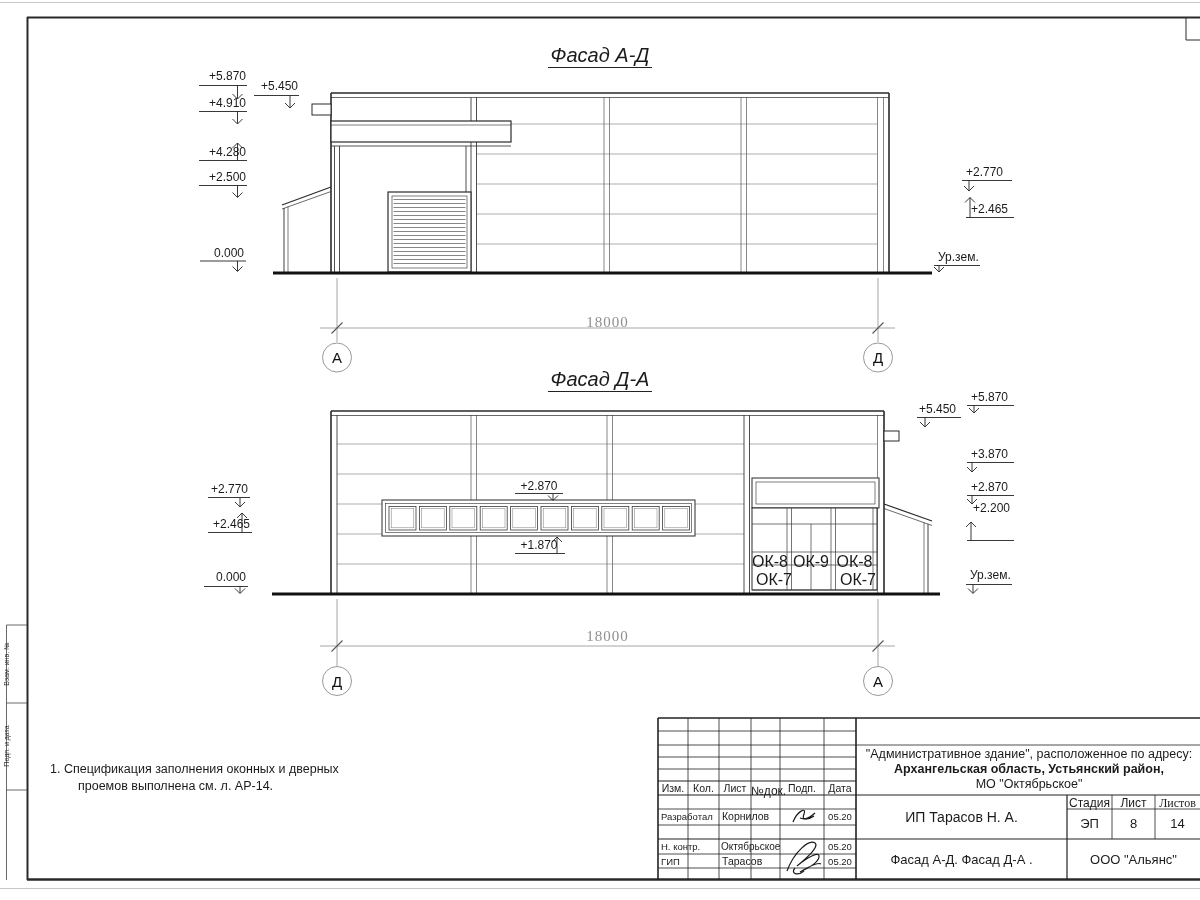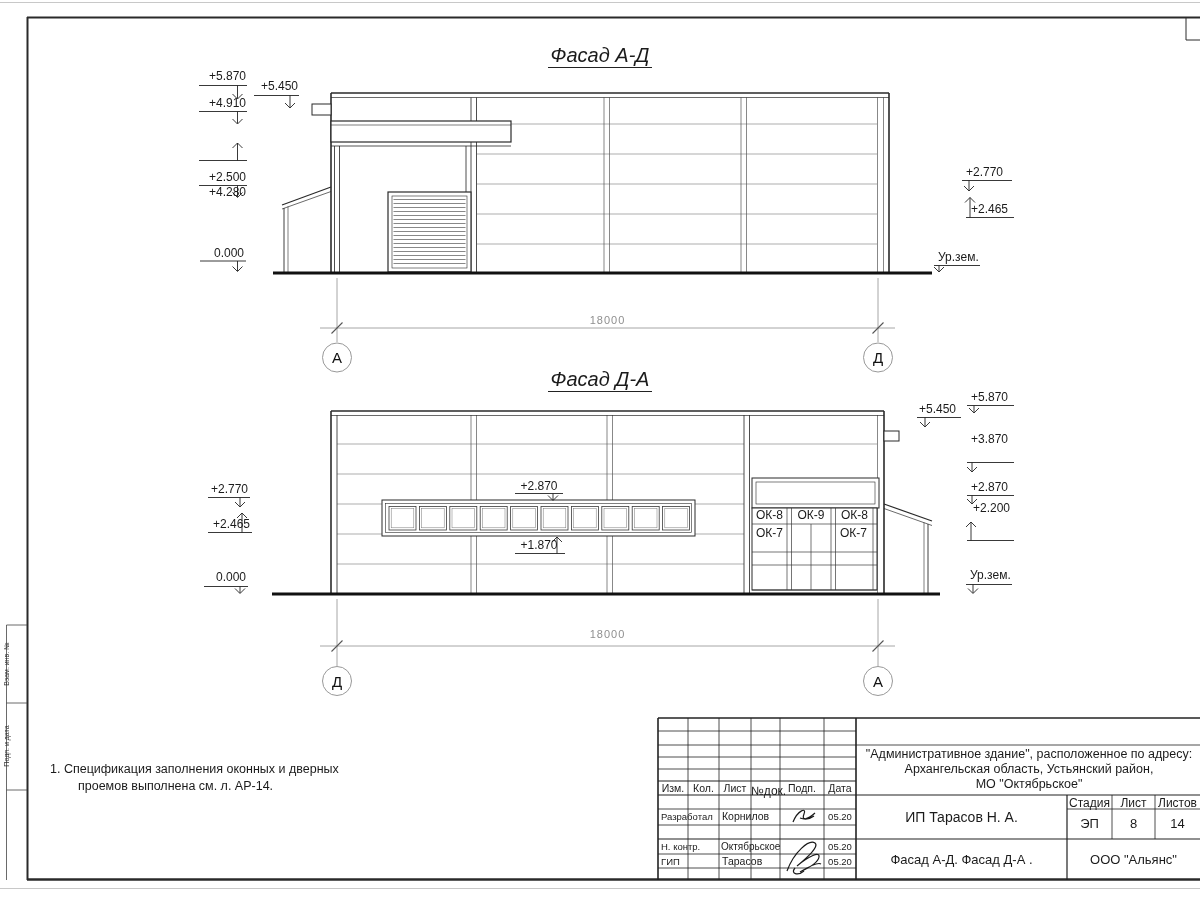--- a/index.html
+++ b/index.html
@@ -1,28 +1,28 @@
 <!DOCTYPE html>
 <html><head>
 <meta charset="utf-8">
 <style>
   html,body{margin:0;padding:0;background:#fff;}
   .sheet{position:relative;width:1200px;height:900px;background:#fff;overflow:hidden;
          font-family:"Liberation Sans", sans-serif;color:#1b1b1b;}
   .sheet svg{position:absolute;left:0;top:0;}
   .lbl{position:absolute;font-size:12px;line-height:1.1;white-space:nowrap;color:#1b1b1b;}
   .r{text-align:right;} .c{text-align:center;}
-  .dim{color:#8f8f8f;font-size:11px;letter-spacing:1px;}
+  .dim{color:#8f8f8f;font-size:15px;letter-spacing:1px;font-family:Liberation Serif, serif;}
   .ftitle{font-size:20px;font-style:italic;}
   .ftitle span{display:inline-block;border-bottom:1.2px solid #222;padding:0 3px 1px 3px;}
   .axis{font-size:15px;color:#111;}
   .tb{font-size:12.5px;}
   .strip{position:absolute;transform:rotate(-90deg);font-size:7px;text-align:center;
          width:70px;height:12px;color:#333;}
-  .ok{font-size:12px;}
+  .ok{font-size:16px;margin-top:44px;}
 </style>
 </head>
 <body>
 
 <div class="sheet">
 
 <svg width="1200" height="900" viewBox="0 0 1200 900">
 
   <g stroke="#c8c8c8" stroke-width="1">
     <path d="M0,2.5 H1200 M0,888.5 H1200"></path>
@@ -227,75 +227,75 @@
 </svg>
 
 <div class="strip" style="left:-26px;top:658px;">Взам. инв. №</div>
 <div class="strip" style="left:-26px;top:740px;">Подп. и дата</div>
 <div class="strip" style="left:-26px;top:829px;"></div>
 
 <div class="lbl ftitle c" style="left:500px;top:44px;width:200px;"><span>Фасад А-Д</span></div>
 <div class="lbl r" style="left:196px;top:70px;width:50px;">+5.870</div>
 <div class="lbl r" style="left:252px;top:80px;width:46px;">+5.450</div>
 <div class="lbl r" style="left:196px;top:97px;width:50px;">+4.910</div>
-<div class="lbl r" style="left:196px;top:146px;width:50px;margin-top:40px;">+4.280</div>
+<div class="lbl r" style="left:196px;top:146px;width:50px;">+4.280</div>
 <div class="lbl r" style="left:196px;top:171px;width:50px;">+2.500</div>
 <div class="lbl r" style="left:198px;top:247px;width:46px;">0.000</div>
 <div class="lbl" style="left:966px;top:166px;">+2.770</div>
 <div class="lbl" style="left:971px;top:203px;">+2.465</div>
 <div class="lbl" style="left:938px;top:251px;">Ур.зем.</div>
 <div class="lbl dim c" style="left:570px;top:314px;width:75px;">18000</div>
 <div class="lbl axis c" style="left:323px;top:350px;width:28px;">А</div>
 <div class="lbl axis c" style="left:864px;top:350px;width:28px;">Д</div>
 
 <div class="lbl ftitle c" style="left:500px;top:368px;width:200px;"><span>Фасад Д-А</span></div>
 <div class="lbl r" style="left:200px;top:483px;width:48px;">+2.770</div>
 <div class="lbl r" style="left:202px;top:518px;width:48px;">+2.465</div>
 <div class="lbl r" style="left:200px;top:571px;width:46px;">0.000</div>
 <div class="lbl c" style="left:515px;top:480px;width:48px;">+2.870</div>
 <div class="lbl c" style="left:515px;top:539px;width:48px;">+1.870</div>
 <div class="lbl" style="left:971px;top:391px;">+5.870</div>
 <div class="lbl" style="left:919px;top:403px;">+5.450</div>
-<div class="lbl" style="left:971px;top:433px;">+3.870</div>
+<div class="lbl" style="left:971px;top:448px;">+3.870</div>
 <div class="lbl" style="left:971px;top:481px;">+2.870</div>
 <div class="lbl" style="left:973px;top:502px;">+2.200</div>
 <div class="lbl" style="left:970px;top:569px;">Ур.зем.</div>
 <div class="lbl ok c" style="left:752px;top:509px;width:35px;">ОК-8</div>
 <div class="lbl ok c" style="left:793px;top:509px;width:36px;">ОК-9</div>
 <div class="lbl ok c" style="left:836px;top:509px;width:37px;">ОК-8</div>
 <div class="lbl ok" style="left:756px;top:527px;">ОК-7</div>
 <div class="lbl ok" style="left:840px;top:527px;">ОК-7</div>
 <div class="lbl dim c" style="left:570px;top:628px;width:75px;">18000</div>
 <div class="lbl axis c" style="left:323px;top:673.5px;width:28px;">Д</div>
 <div class="lbl axis c" style="left:864px;top:673.5px;width:28px;">А</div>
 
 <div class="lbl" style="left:50px;top:763px;font-size:12.5px;">1. Спецификация заполнения оконных и дверных</div>
 <div class="lbl" style="left:78px;top:780px;font-size:12.5px;">проемов выполнена см. л. АР-14.</div>
 
 <div class="lbl tb c" style="left:858px;top:748px;width:342px;">"Административное здание", расположенное по адресу:</div>
-<div class="lbl tb c" style="left:858px;top:763px;width:342px;">Архангельская область, Устьянский район,</div>
+<div class="lbl tb c" style="left:858px;top:763px;width:342px;font-weight:bold;">Архангельская область, Устьянский район,</div>
 <div class="lbl tb c" style="left:858px;top:778px;width:342px;">МО "Октябрьское"</div>
 <div class="lbl c" style="left:658px;top:783px;width:30px;font-size:10.5px;">Изм.</div>
 <div class="lbl c" style="left:688px;top:783px;width:31px;font-size:10.5px;">Кол.</div>
 <div class="lbl c" style="left:719px;top:783px;width:32px;font-size:10.5px;">Лист</div>
 <div class="lbl c" style="left:751px;top:785px;width:29px;font-size:12px;">№док.</div>
 <div class="lbl c" style="left:780px;top:783px;width:44px;font-size:10.5px;">Подп.</div>
 <div class="lbl c" style="left:824px;top:783px;width:32px;font-size:10.5px;">Дата</div>
 <div class="lbl" style="left:661px;top:812px;font-size:9.5px;">Разработал</div>
 <div class="lbl" style="left:722px;top:811px;font-size:10.5px;">Корнилов</div>
 <div class="lbl c" style="left:824px;top:812px;width:32px;font-size:9.5px;">05.20</div>
 <div class="lbl" style="left:661px;top:842px;font-size:9.5px;">Н. контр.</div>
 <div class="lbl" style="left:721px;top:841px;font-size:10px;">Октябрьское</div>
 <div class="lbl c" style="left:824px;top:842px;width:32px;font-size:9.5px;">05.20</div>
 <div class="lbl" style="left:661px;top:856.5px;font-size:9.5px;">ГИП</div>
 <div class="lbl" style="left:722px;top:856px;font-size:10.5px;">Тарасов</div>
 <div class="lbl c" style="left:824px;top:856.5px;width:32px;font-size:9.5px;">05.20</div>
 <div class="lbl c" style="left:856px;top:810px;width:211px;font-size:14px;">ИП Тарасов Н. А.</div>
 <div class="lbl c" style="left:1067px;top:797px;width:45px;">Стадия</div>
 <div class="lbl c" style="left:1112px;top:797px;width:43px;">Лист</div>
-<div class="lbl c" style="left:1155px;top:797px;width:45px;">Листов</div>
+<div class="lbl c" style="left:1155px;top:797px;width:45px;font-family:Liberation Serif, serif;">Листов</div>
 <div class="lbl c" style="left:1067px;top:817px;width:45px;font-size:13px;">ЭП</div>
 <div class="lbl c" style="left:1112px;top:817px;width:43px;font-size:13px;">8</div>
 <div class="lbl c" style="left:1155px;top:817px;width:45px;font-size:13px;">14</div>
 <div class="lbl c" style="left:856px;top:853px;width:211px;font-size:13px;">Фасад А-Д. Фасад Д-А .</div>
 <div class="lbl c" style="left:1067px;top:853px;width:133px;font-size:13px;">ООО "Альянс"</div>
 
 </div>
 
 </body></html>

